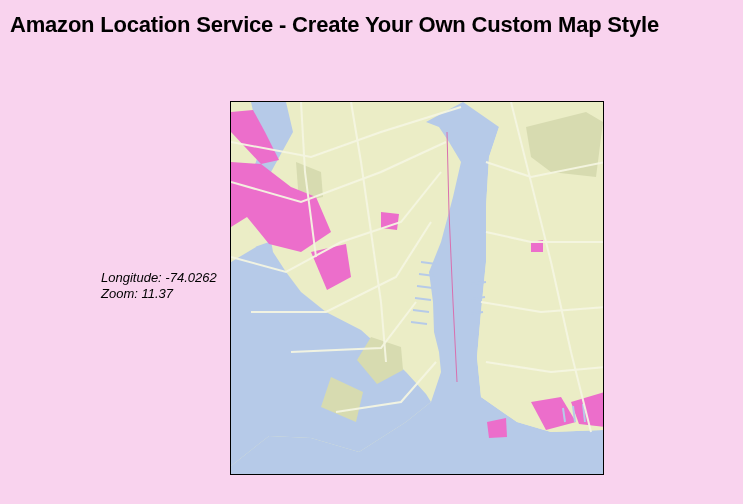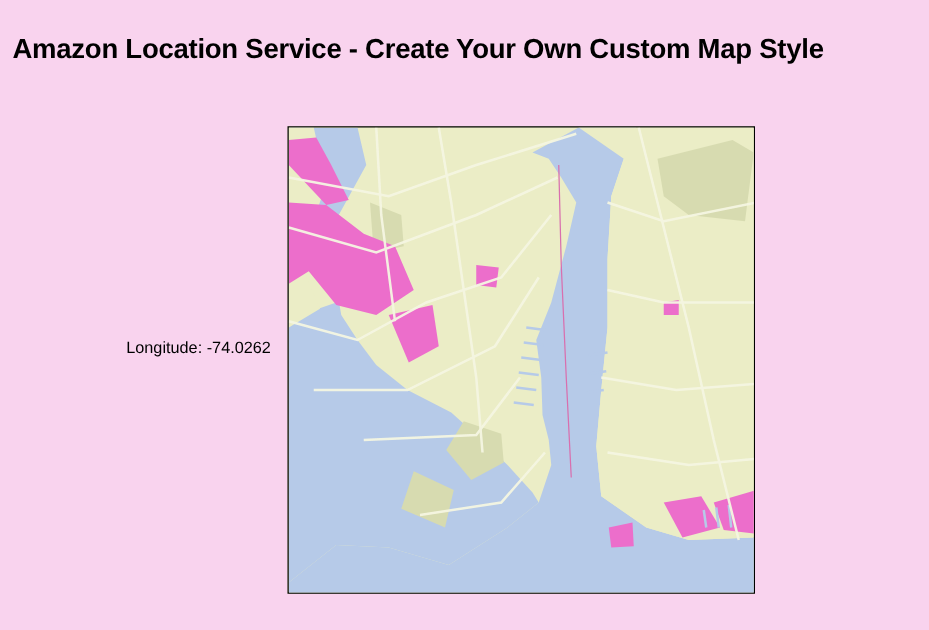--- a/index.html
+++ b/index.html
@@ -8,52 +8,57 @@
     height: 504px;
     background: #f9d3ee;
     font-family: -apple-system, BlinkMacSystemFont, "Segoe UI", Helvetica, Arial, sans-serif;
     position: relative;
     overflow: hidden;
   }
   .title {
     font-size: 22px;
     font-weight: 700;
     color: #000;
-    padding: 26px 10px 0 10px;
+    padding: 12px 10px 0 10px;
     letter-spacing: -0.2px;
   }
   .map {
     position: absolute;
     left: 230px;
     top: 101px;
     width: 374px;
     height: 374px;
     border: 1px solid #000;
     overflow: hidden;
     background: #ebedc6; 
   }
   .info {
     position: absolute;
     left: 101px;
     top: 270px;
     font-size: 13px;
     line-height: 16px;
     color: #000;
+    font-style: italic;
   }
   svg { display: block; }
 </style>
 </head>
 <body>
 
 <h1 class="title">Amazon Location Service - Create Your Own Custom Map Style</h1>
 
 <div class="info">
   <div>
     <span>Longitude:</span>
     <span>-74.0262</span>
+  </div>
+  <div>
+    <span>Zoom:</span>
+    <span>11.37</span>
   </div>
 </div>
 
 <div class="map">
   <svg viewBox="0 0 374 374" width="374" height="374">
 
     <path fill="#b6cae8" d="M0 364 L38 334 L80 336 L128 350 L175 320 L200 300 L210 270 L208 250 L203 230 L202 200 L198 170 L210 140 L222 95 L230 60 L218 40 L208 25 L195 20
          L232 0 L278 0 L268 25 L258 55 L255 105 L255 160 L250 210 L246 255 L250 295 L286 320 L320 330 L374 328 L374 374 L0 374 Z"></path>
 
     <path fill="#b6cae8" d="M20 0 L55 0 L62 30 L40 70 L35 110 L42 150 L55 170 L70 190 L95 210 L130 228 L150 246 L175 270 L195 292 L200 300 L175 320 L128 350 L80 336 L38 334 L0 364 L0 160 L15 148 L38 140 L30 120 L10 110 L0 130 L0 0 Z"></path>

